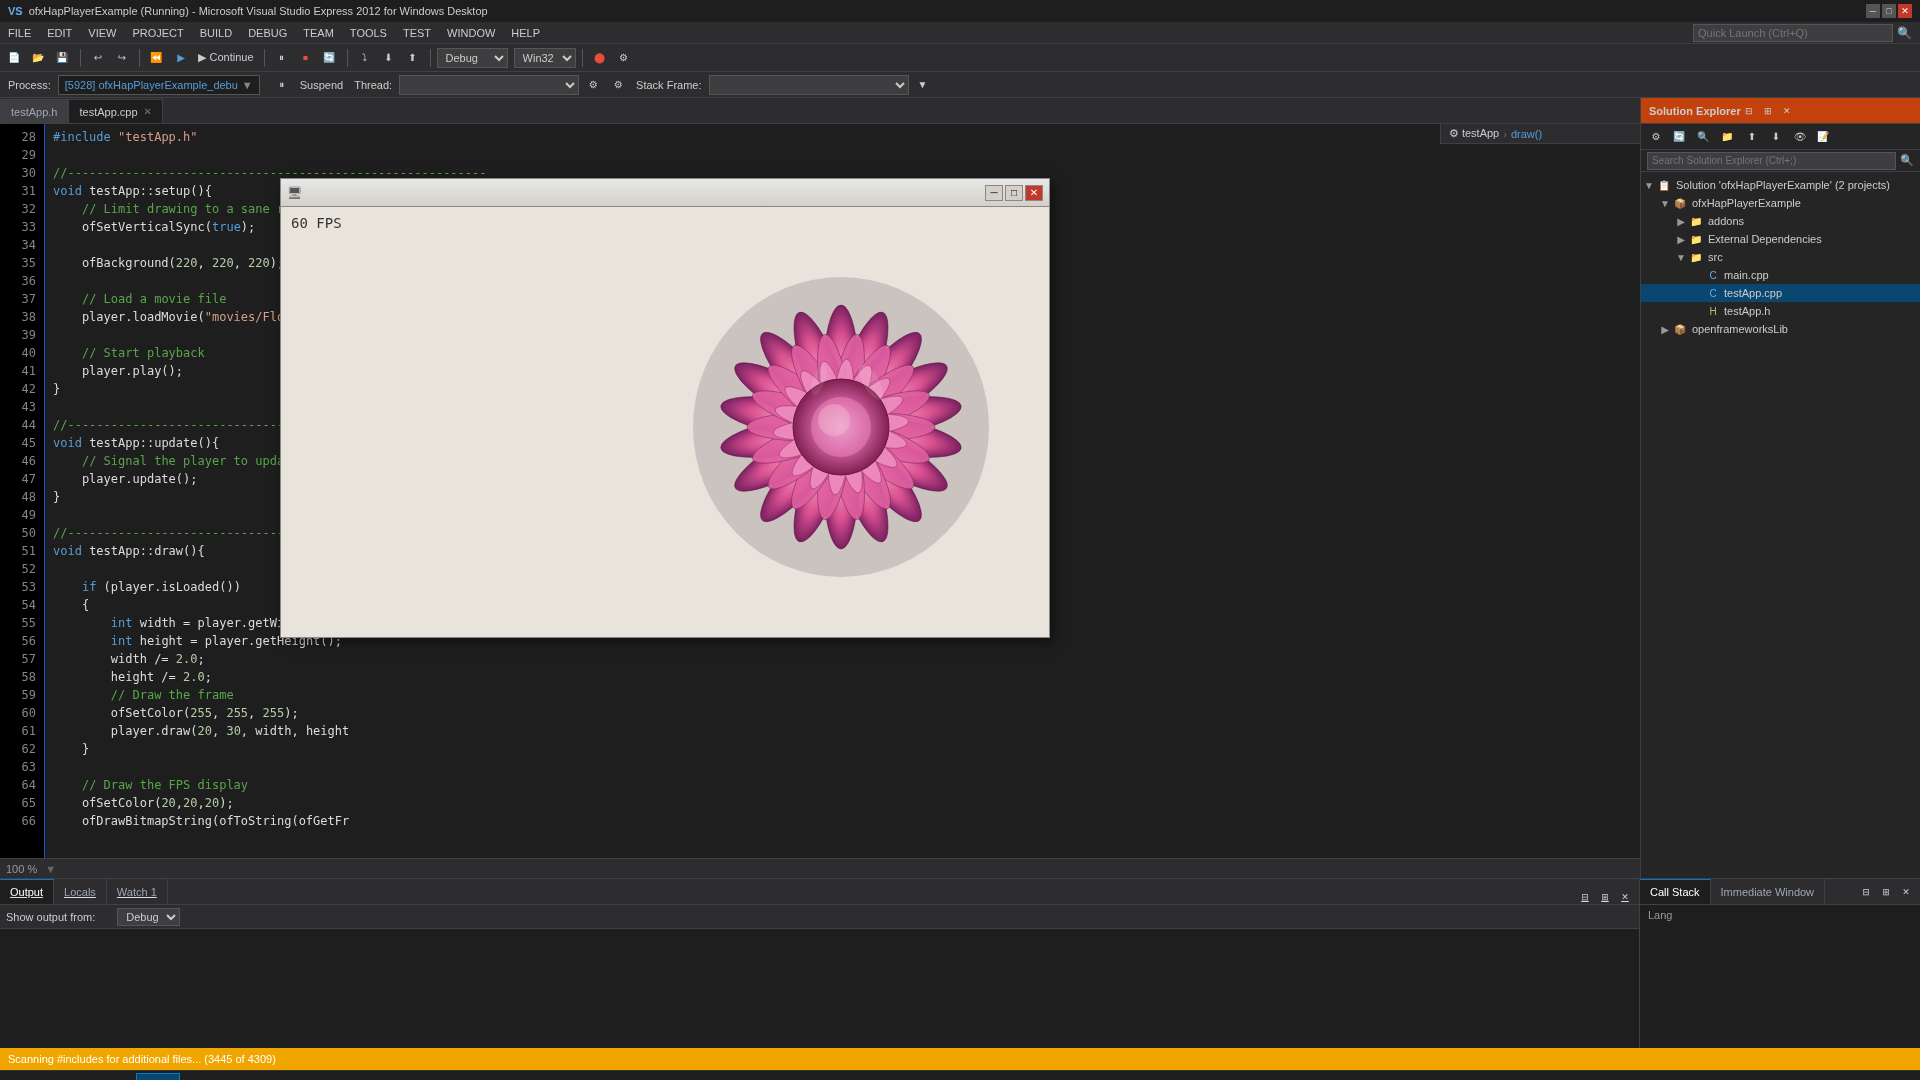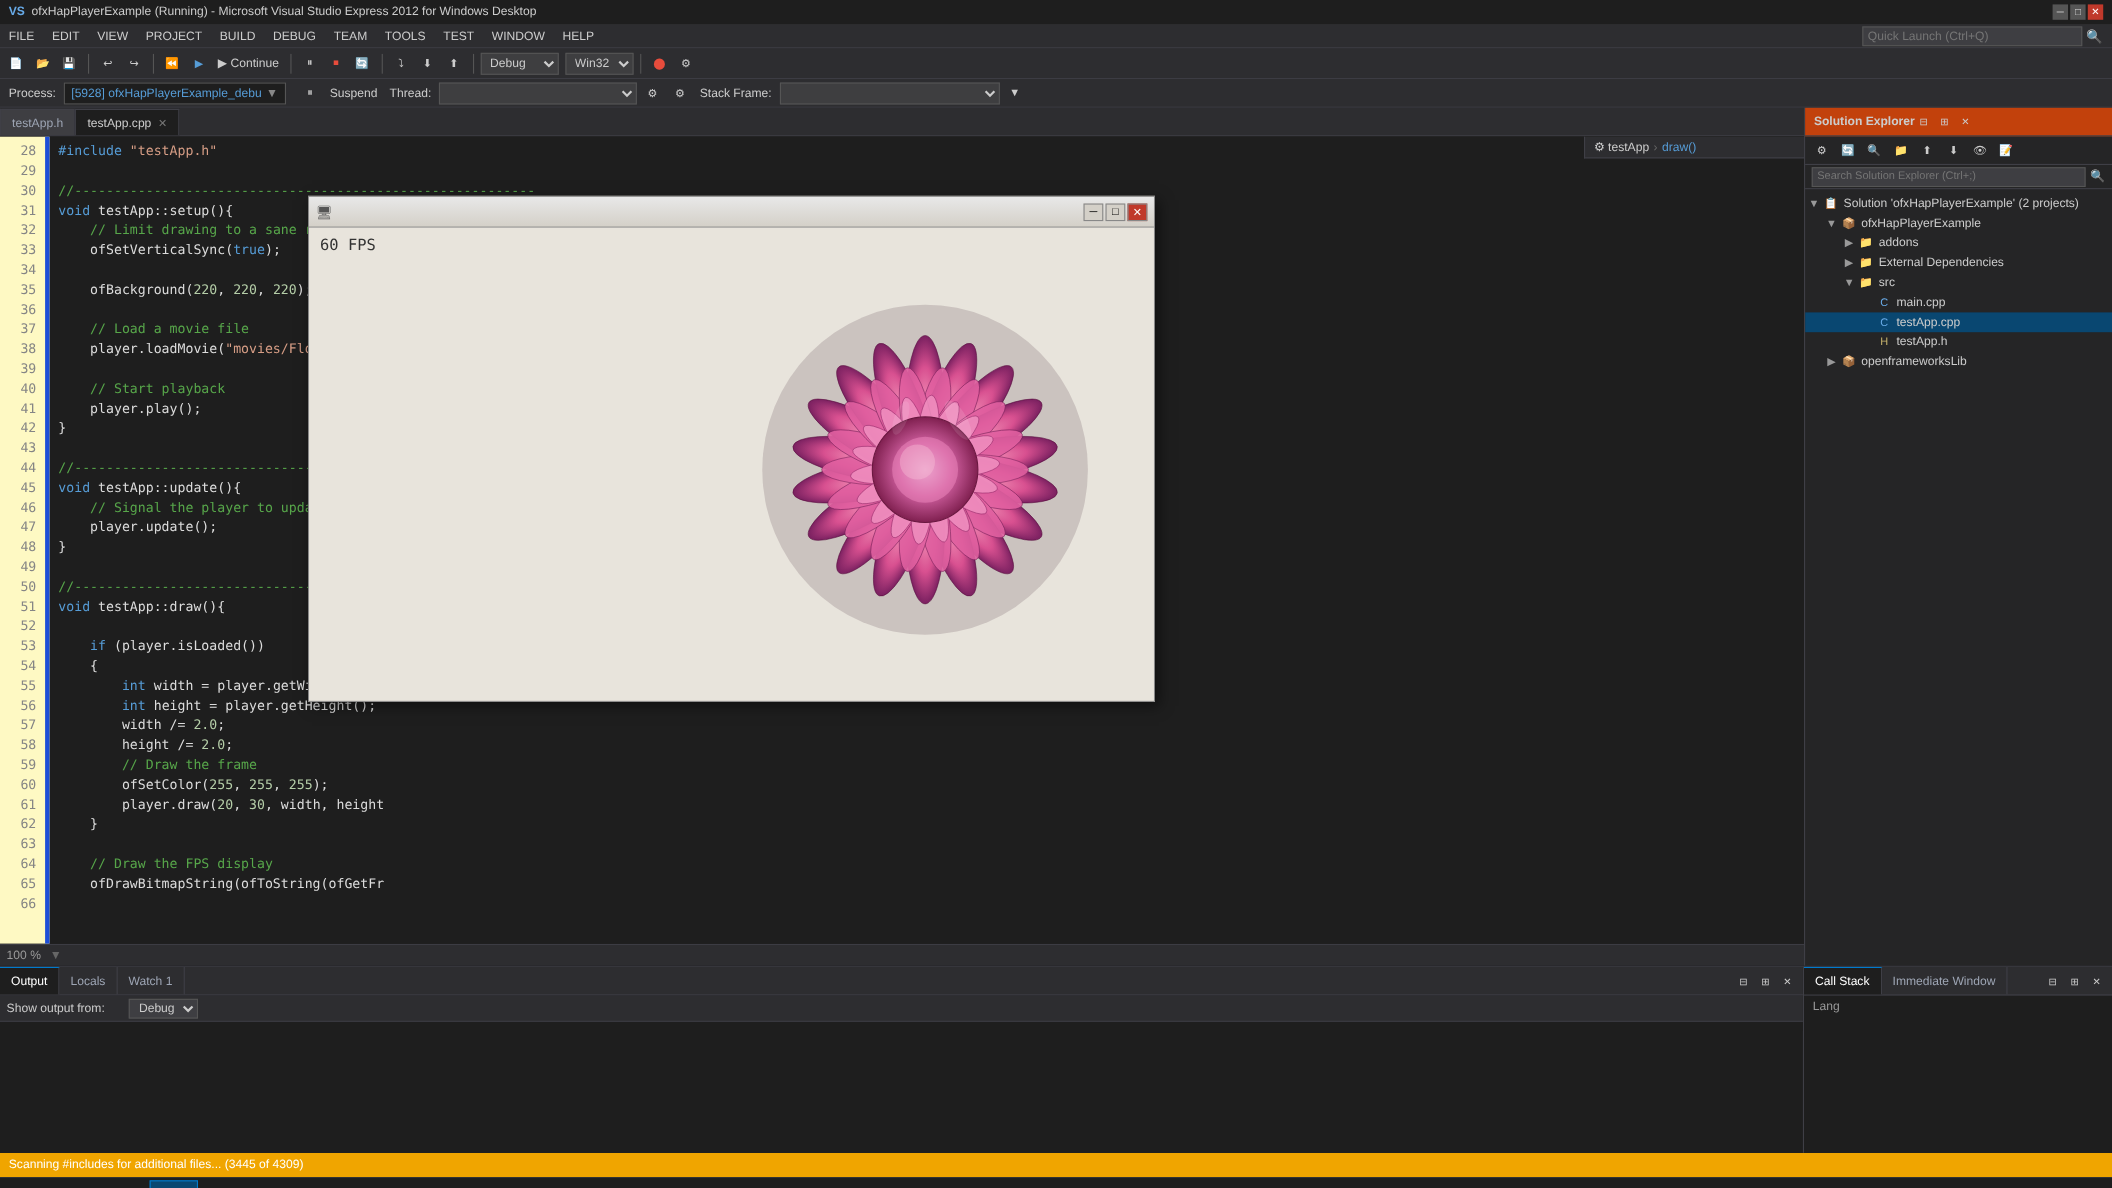--- a/index.html
+++ b/index.html
@@ -218,29 +218,29 @@
       font-size: 11px;
       color: #569cd6;
       border-left: 1px solid #3f3f46;
       border-bottom: 1px solid #3f3f46;
       z-index: 10;
       width: 200px;
       justify-content: flex-start;
     }
     #line-numbers {
       width: 45px;
-      background: #fef9c3;
+      background: #000000;
       padding: 4px 12px;
       text-align: right;
       color: #858585;
       font-size: 12px;
       font-family: 'Consolas', monospace;
       line-height: 18px;
       padding-right: 8px;
-      border-right: 4px solid #1d4ed8;
+      border-right: 1px solid #1d4ed8;
       flex-shrink: 0;
     }
     .line-num { display: block; }
 
     #code-content {
       flex: 1;
       padding: 4px 0 4px 8px;
       font-family: 'Consolas', monospace;
       font-size: 12px;
       line-height: 18px;
@@ -345,23 +345,24 @@
       height: 170px;
       background: #1e1e1e;
       border-top: 1px solid #3f3f46;
       display: flex;
       flex-direction: column;
     }
     #bottom-tabs {
       height: 26px;
       background: #2d2d30;
       display: flex;
-      align-items: center;
+      align-items: flex-end;
       justify-content: space-between;
       border-bottom: 1px solid #3f3f46;
+      text-decoration: underline;
     }
     #bottom-tabs-left {
       display: flex;
       height: 100%;
     }
     .bottom-tab {
       height: 100%;
       padding: 0 10px;
       display: flex;
       align-items: center;
@@ -714,20 +715,21 @@
         <span class="code-line">        <span style="color:#569cd6;">int</span> width = player.getWidth();</span>
         <span class="code-line">        <span style="color:#569cd6;">int</span> height = player.getHeight();</span>
         <span class="code-line">        width /= <span style="color:#b5cea8;">2.0</span>;</span>
         <span class="code-line">        height /= <span style="color:#b5cea8;">2.0</span>;</span>
         <span class="code-line">        <span style="color:#57a64a;">// Draw the frame</span></span>
         <span class="code-line">        ofSetColor(<span style="color:#b5cea8;">255</span>, <span style="color:#b5cea8;">255</span>, <span style="color:#b5cea8;">255</span>);</span>
         <span class="code-line">        player.draw(<span style="color:#b5cea8;">20</span>, <span style="color:#b5cea8;">30</span>, width, height</span>
         <span class="code-line">    }</span>
         <span class="code-line"> </span>
         <span class="code-line">    <span style="color:#57a64a;">// Draw the FPS display</span></span>
+        <span class="code-line">    ofSetColor(<span style="color:#b5cea8;">20</span>,<span style="color:#b5cea8;">20</span>,<span style="color:#b5cea8;">20</span>);</span>
         <span class="code-line">    ofDrawBitmapString(ofToString(ofGetFr</span>
       </div>
     </div>
     <div id="zoom-bar">
       <span>100 %</span>
       <span style="margin-left:8px; color:#666;">▼</span>
     </div>
   </div>
 
   <div id="solution-explorer">

